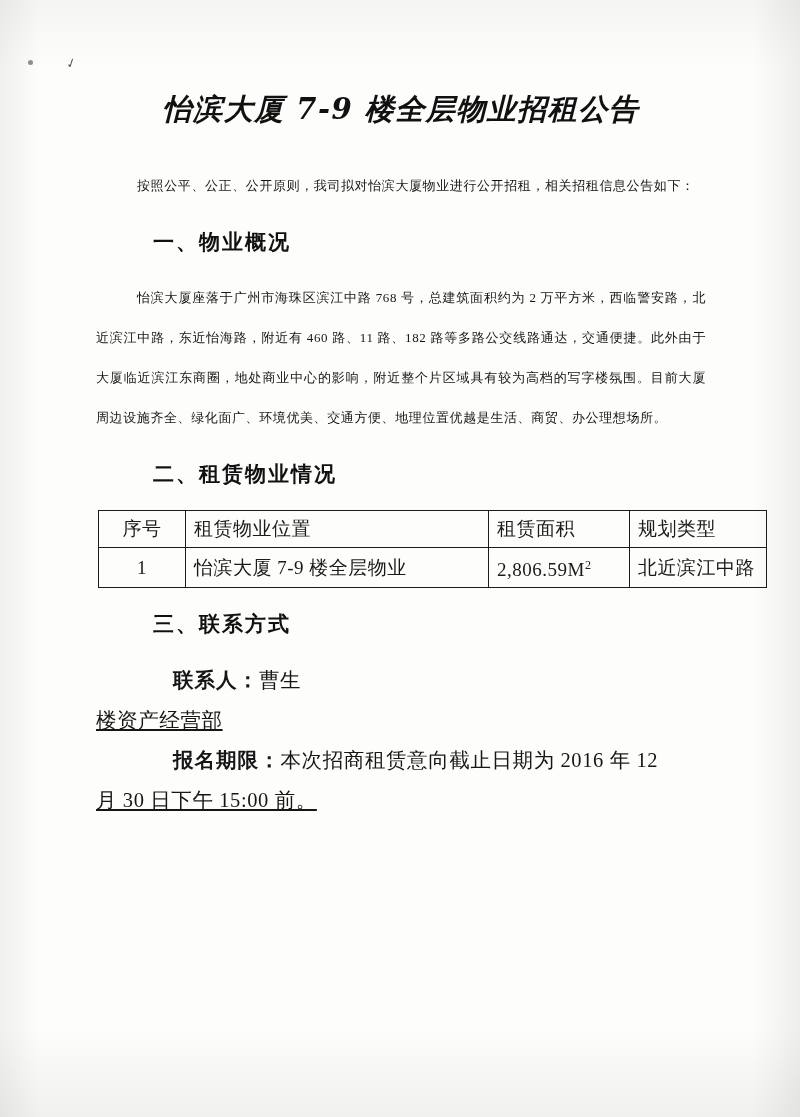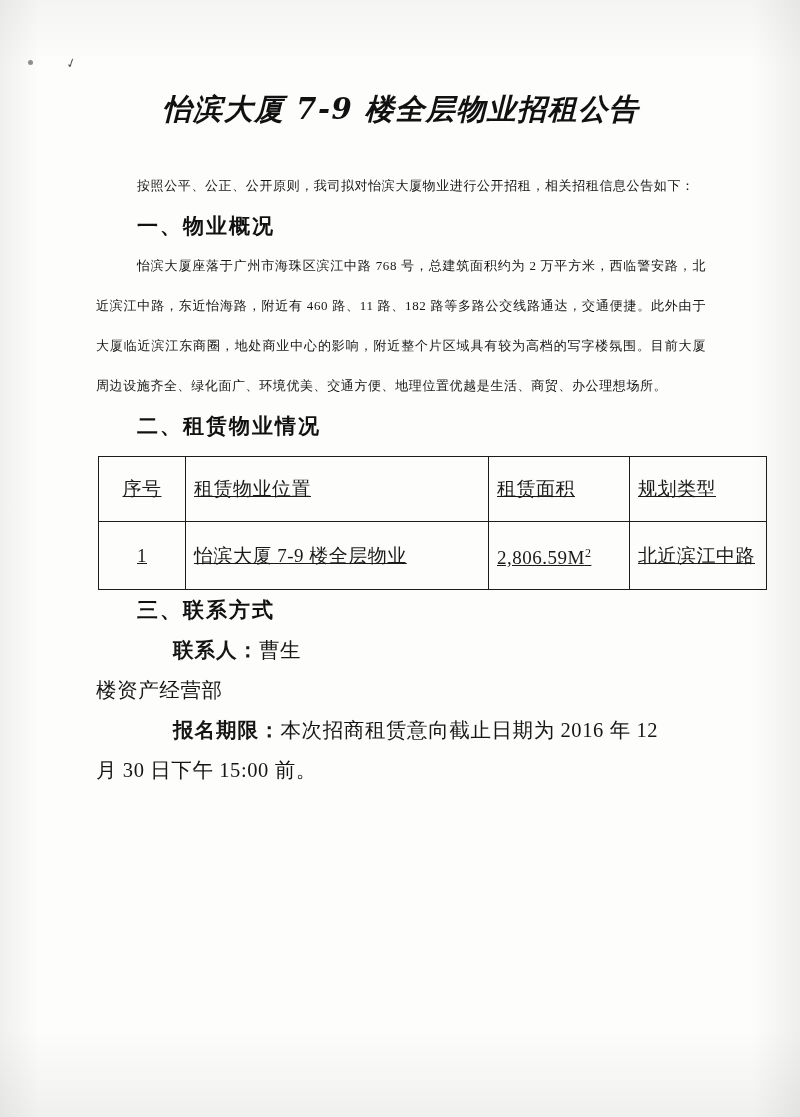--- a/index.html
+++ b/index.html
@@ -72,21 +72,21 @@
     letter-spacing: 0.6px;
     text-align: justify;
     text-justify: inter-ideograph;
     color: #161616;
   }
   .indent2 { text-indent: 41px; }
 
   .gap-lg { height: 28px; }
 
   .section-head {
-    margin: 0;
+    margin: 16px;
     font-size: 21px;
     font-weight: 700;
     line-height: 40px;
     letter-spacing: 2px;
     text-indent: 41px;
     font-family: "DejaVu Serif", "Liberation Serif", serif;
     color: #111;
   }
 
   table.lease-table {
@@ -94,41 +94,40 @@
     margin: 10px 0 0 2px;
     border-collapse: collapse;
     table-layout: fixed;
   }
   table.lease-table th,
   table.lease-table td {
     border: 1px solid #1c1c1c;
     font-size: 19px;
     line-height: 34px;
     height: 36px;
-    padding: 14px 8px;
+    padding: 0 8px;
     font-weight: 400;
     text-align: left;
     letter-spacing: .5px;
-    text-decoration: underline;
   }
   .col-no   { width: 70px; text-align: center !important; }
   .col-loc  { width: 286px; }
   .col-area { width: 124px; }
   .col-type { width: 120px; }
   sup.m2 { font-size: 12px; vertical-align: super; }
 
   .contact-line {
     margin: 0;
     font-size: 20.5px;
     line-height: 40px;
     letter-spacing: .6px;
     text-indent: 41px;
     color: #161616;
   }
-  .contact-line.cont { text-indent: 0; }
+  .contact-line.cont { text-indent: 0; text-decoration: underline; }
   .lbl {
     font-weight: 700;
     font-family: "DejaVu Serif", "Liberation Serif", serif;
     letter-spacing: 1px;
     margin-left: 36px;
   }
   .lbl-sp { letter-spacing: 4px; }
 </style>
 </head>
 <body>

